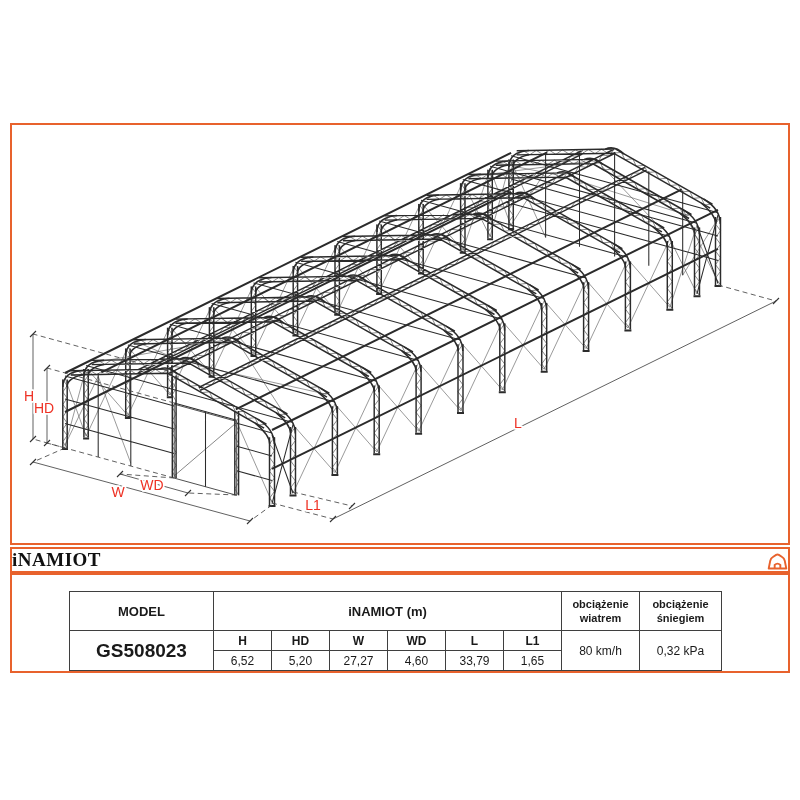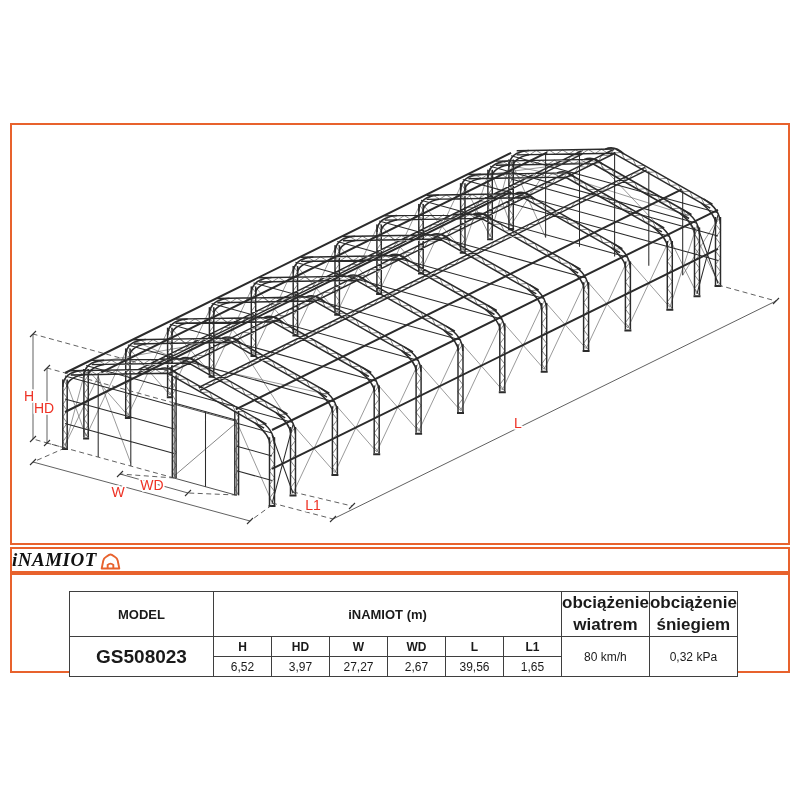--- a/index.html
+++ b/index.html
@@ -1,29 +1,29 @@
 <!DOCTYPE html>
 <html><head>
 <meta charset="utf-8">
 <style>
   html,body{margin:0;padding:0;background:#fff;}
   .page{position:relative;width:800px;height:800px;background:#fff;overflow:hidden;
         font-family:"Liberation Sans",sans-serif;}
   .band{position:absolute;left:10px;border:2px solid #E8622D;background:#fff;}
   .drawing-frame{top:123px;width:776px;height:418px;}
-  .logo-band{top:547px;width:776px;height:22px;display:flex;align-items:center;justify-content:flex-start;font-style:italic;}
+  .logo-band{top:547px;width:776px;height:22px;display:flex;align-items:center;justify-content:space-between;}
   .table-band{top:573px;width:776px;height:96px;}
   .logo-text{font-family:"Liberation Serif",serif;font-weight:bold;font-size:19px;color:#111;
              letter-spacing:.5px;line-height:20px;}
   .logo-icon{margin-left:3px;margin-top:1px;}
   table.spec{border-collapse:collapse;position:absolute;left:57px;top:16px;table-layout:fixed;}
   table.spec td{border:1px solid #3f3f3f;text-align:center;vertical-align:middle;padding:0;
                 color:#1a1a1a;background:#fff;}
   td.hdr{font-weight:bold;font-size:13px;}
-  td.hdr2{font-weight:bold;font-size:17px;line-height:1.3;}
+  td.hdr2{font-weight:bold;font-size:11px;line-height:1.3;}
   td.subhdr{font-weight:bold;font-size:12px;height:19px;}
   td.val{font-size:12px;height:19px;}
   td.modelv{font-weight:bold;font-size:19px;}
   tr.toprow td{height:38px;}
   svg text.dim{font-family:"Liberation Sans",sans-serif;font-size:14px;fill:#EE3124;
                paint-order:stroke;stroke:#ffffff;stroke-width:3.5px;stroke-linejoin:round;}
 </style>
 </head>
 <body>
 
@@ -97,22 +97,22 @@
         <td class="subhdr">HD</td>
         <td class="subhdr">W</td>
         <td class="subhdr">WD</td>
         <td class="subhdr">L</td>
         <td class="subhdr">L1</td>
         <td class="val" rowspan="2">80 km/h</td>
         <td class="val" rowspan="2">0,32 kPa</td>
       </tr>
       <tr>
         <td class="val">6,52</td>
-        <td class="val">3,97</td>
+        <td class="val">5,20</td>
         <td class="val">27,27</td>
-        <td class="val">2,67</td>
-        <td class="val">39,56</td>
+        <td class="val">4,60</td>
+        <td class="val">33,79</td>
         <td class="val">1,65</td>
       </tr>
     </tbody>
       </table>
   </div>
 </div>
 
 </body></html>

